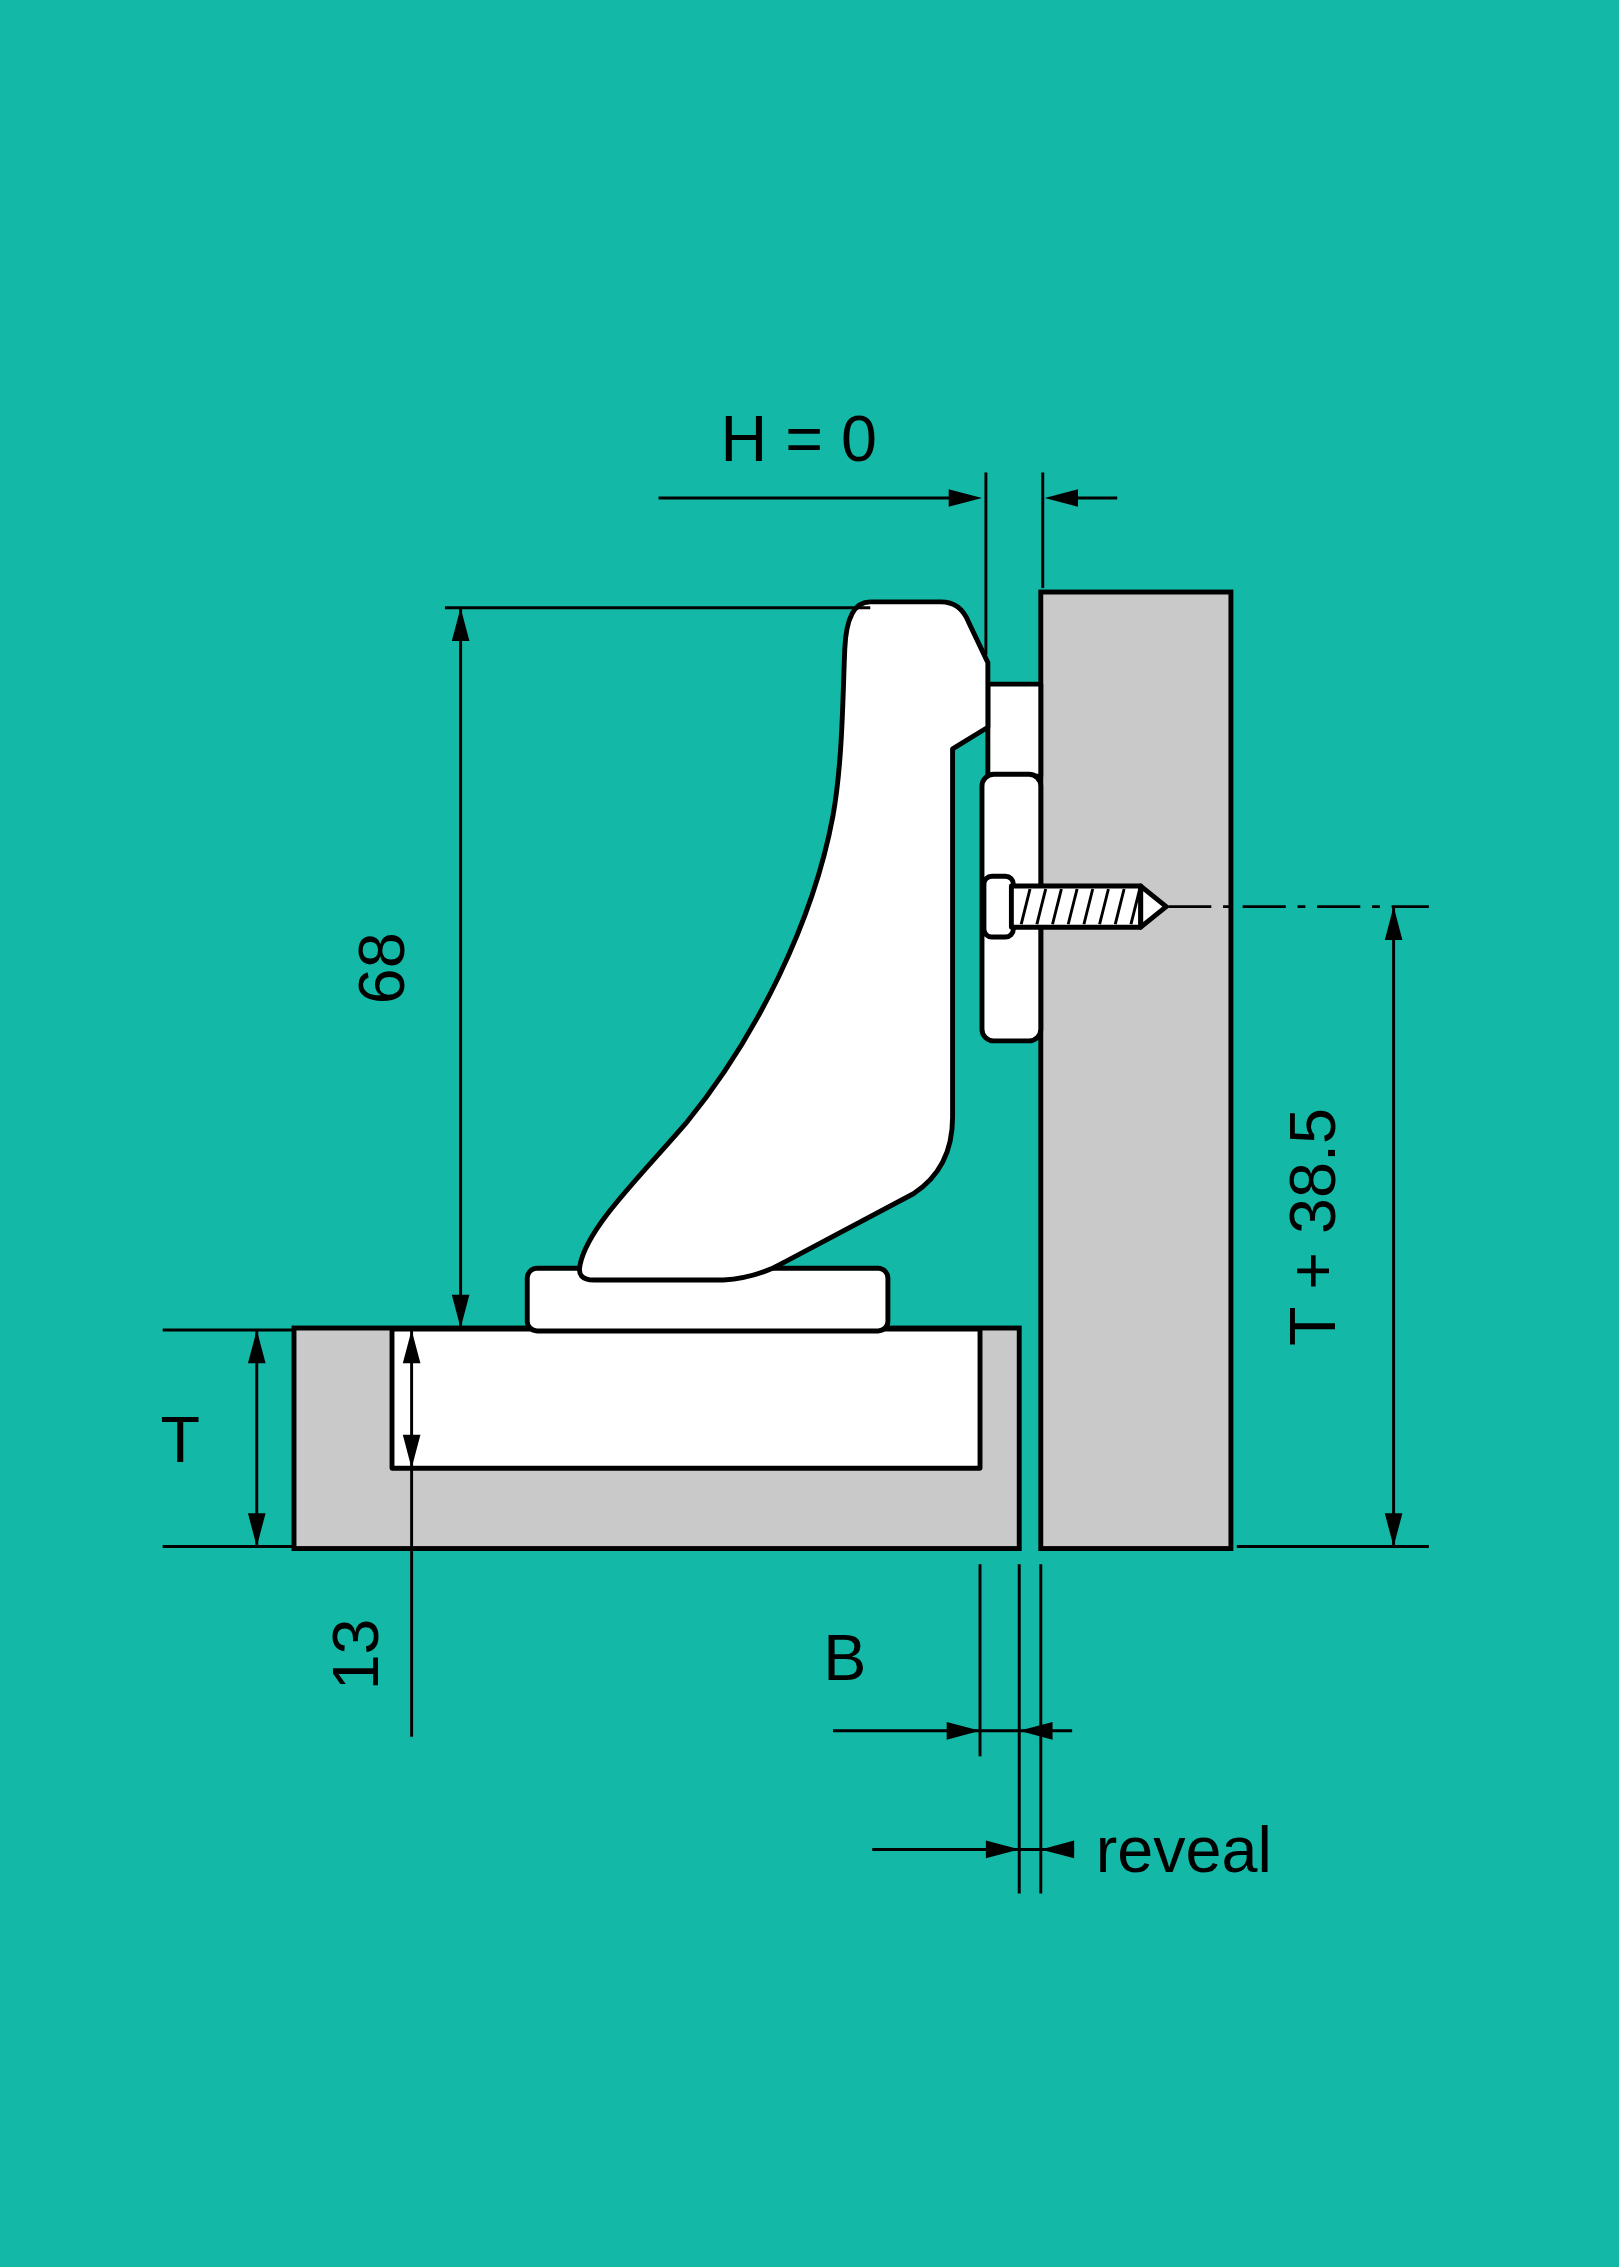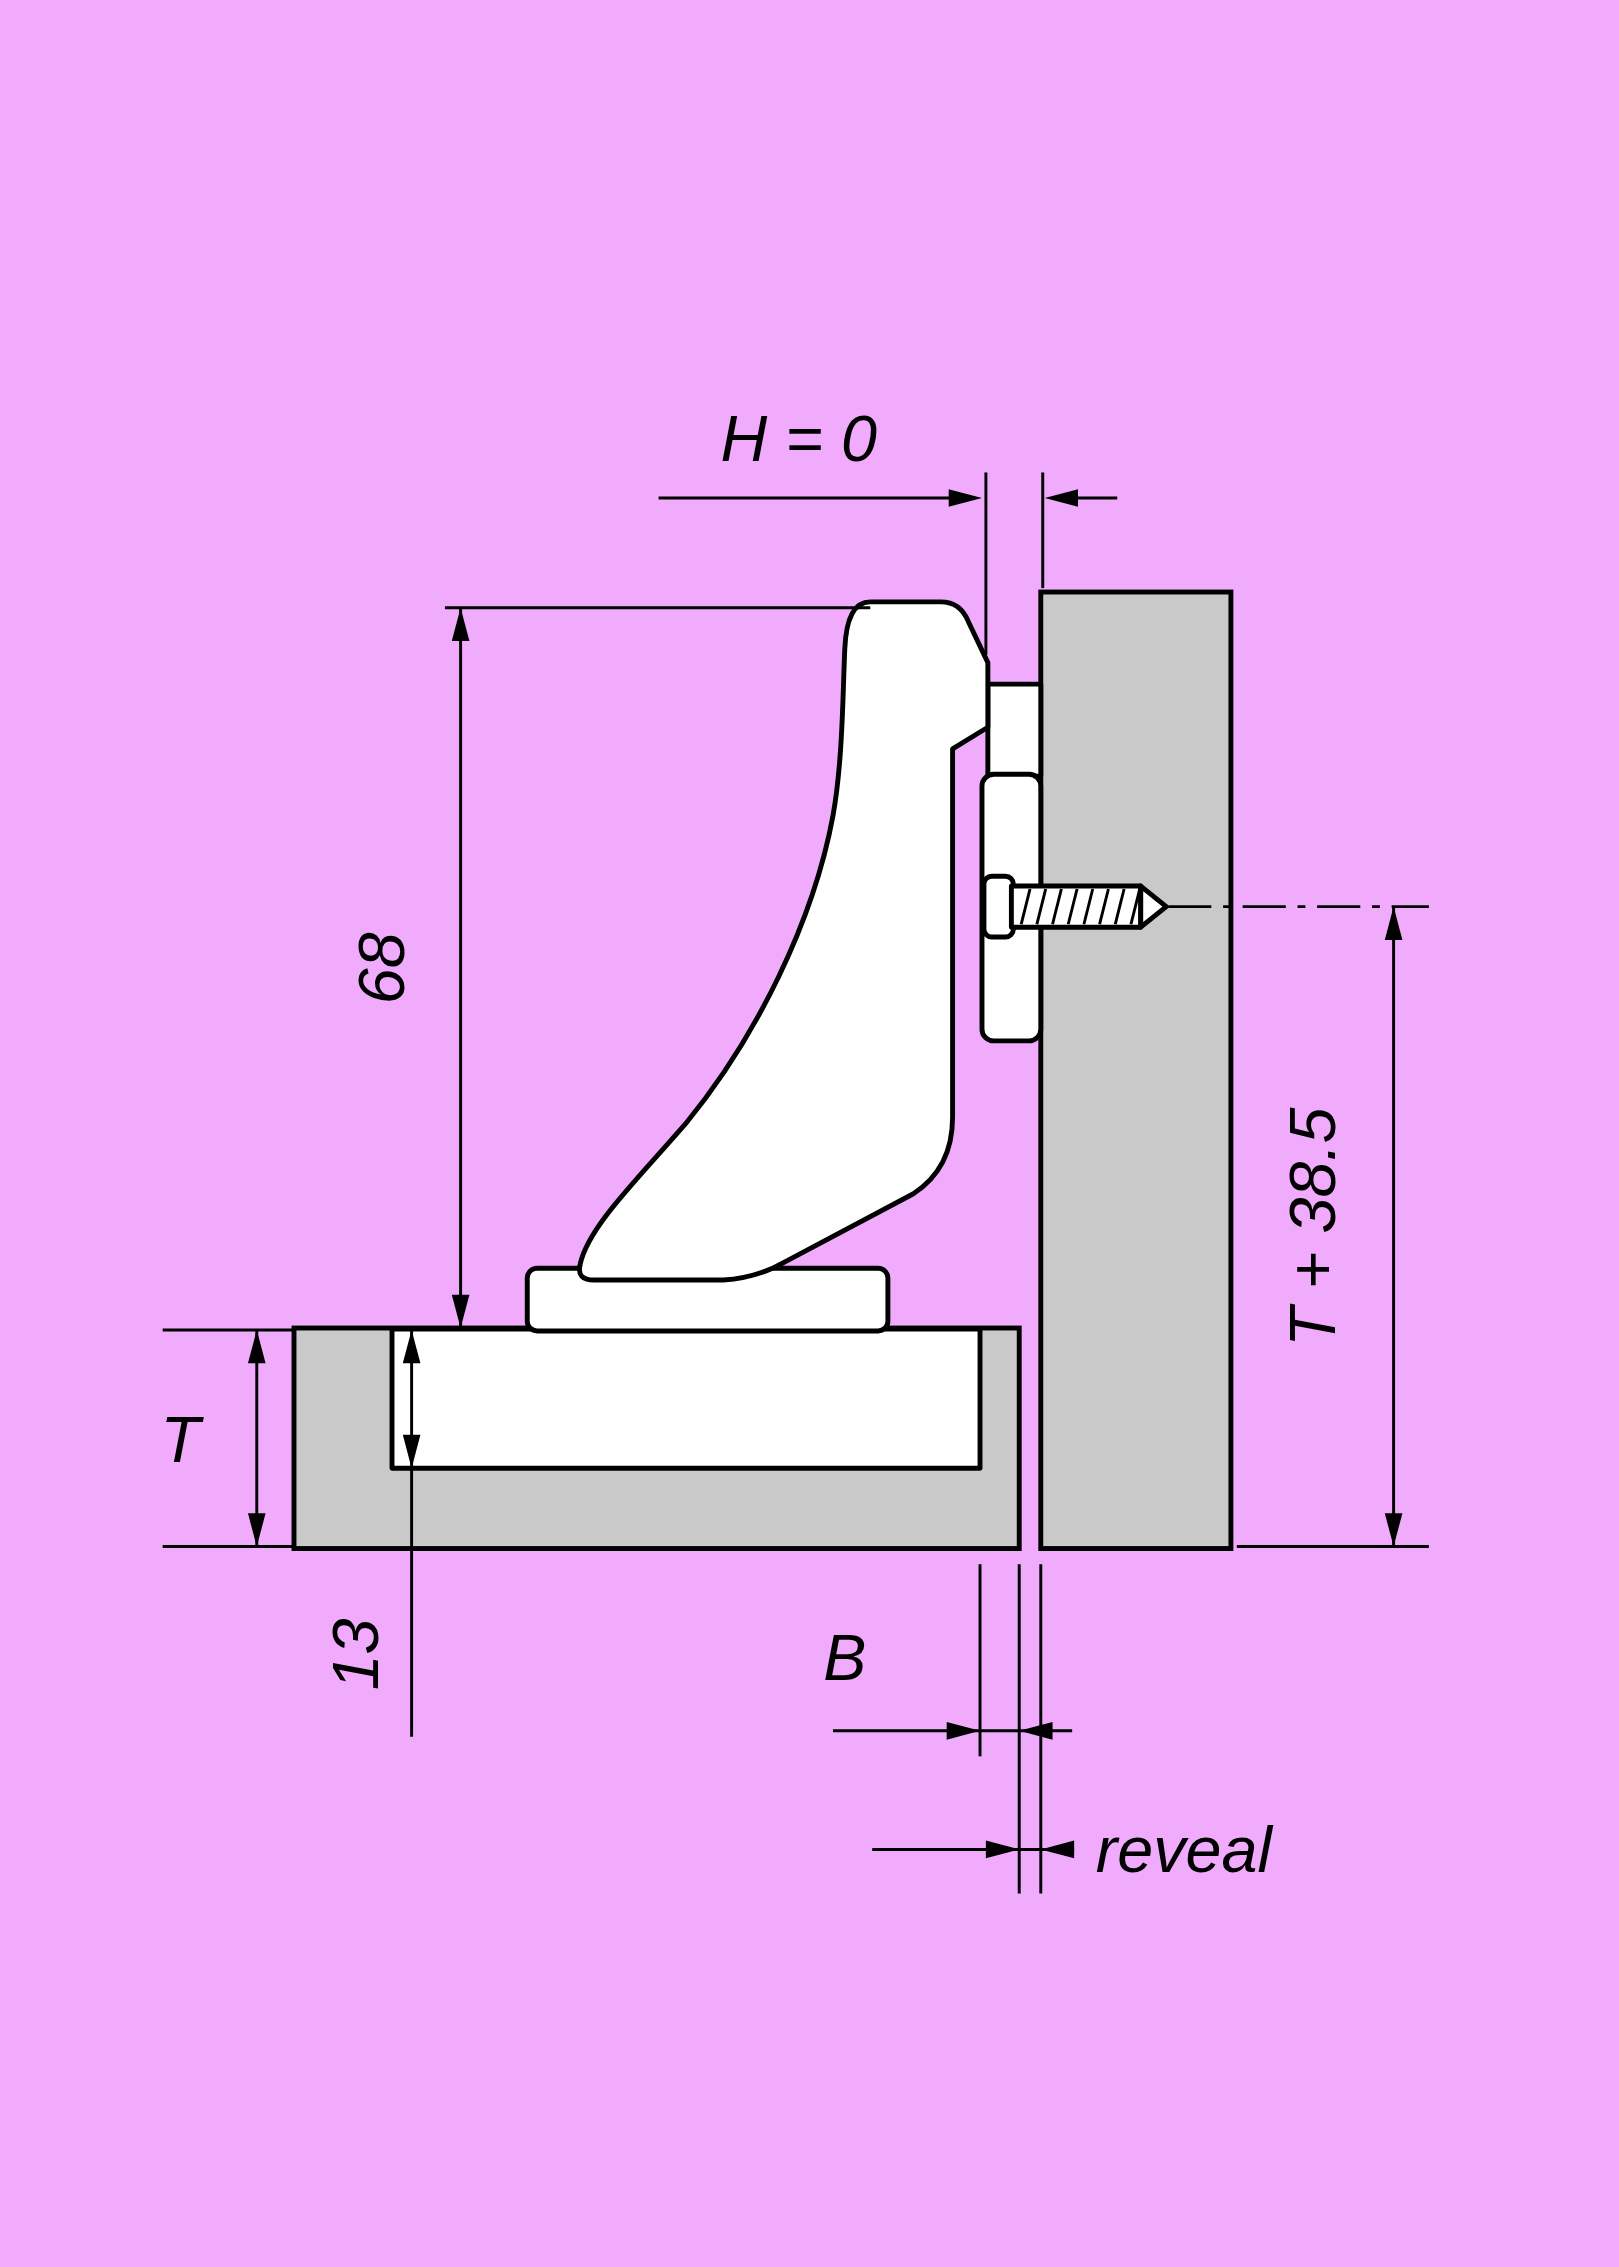--- a/index.html
+++ b/index.html
@@ -3,23 +3,22 @@
 <meta charset="utf-8">
 <style>
   html, body {
     margin: 0;
     padding: 0;
     background: #ffffff;
   }
   .stage {
     width: 1619px;
     height: 2267px;
-    background: #f0abfc;
+    background: #14b8a6;
     position: relative;
-    font-style: italic;
   }
   svg { display: block; }
   .outline { fill: #ffffff; stroke: #000000; stroke-width: 5; stroke-linejoin: round; }
   .panel   { stroke: #000000; stroke-width: 5; }
   .dim     { stroke: #000000; stroke-width: 3; fill: none; }
   .arrow   { fill: #000000; stroke: none; }
   .axis    { stroke: #000000; stroke-width: 3; fill: none; stroke-dasharray: 44 12 8 12; }
   .thread  { stroke: #000000; stroke-width: 3; }
   .label   {
     font-family: "Liberation Sans", sans-serif;

